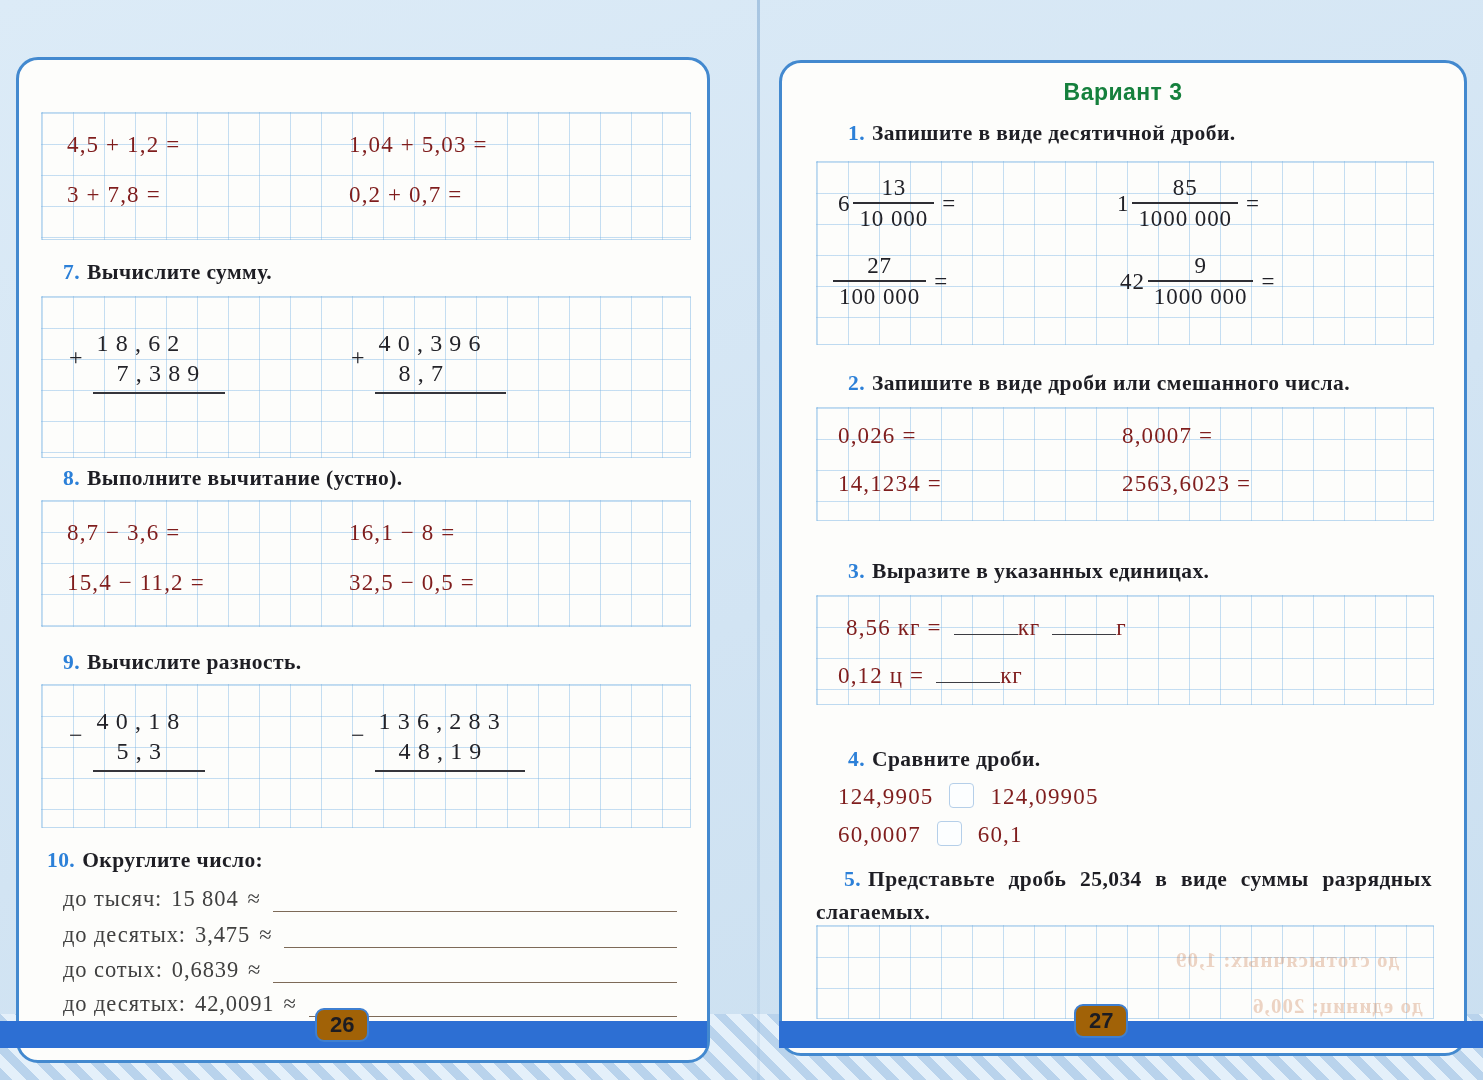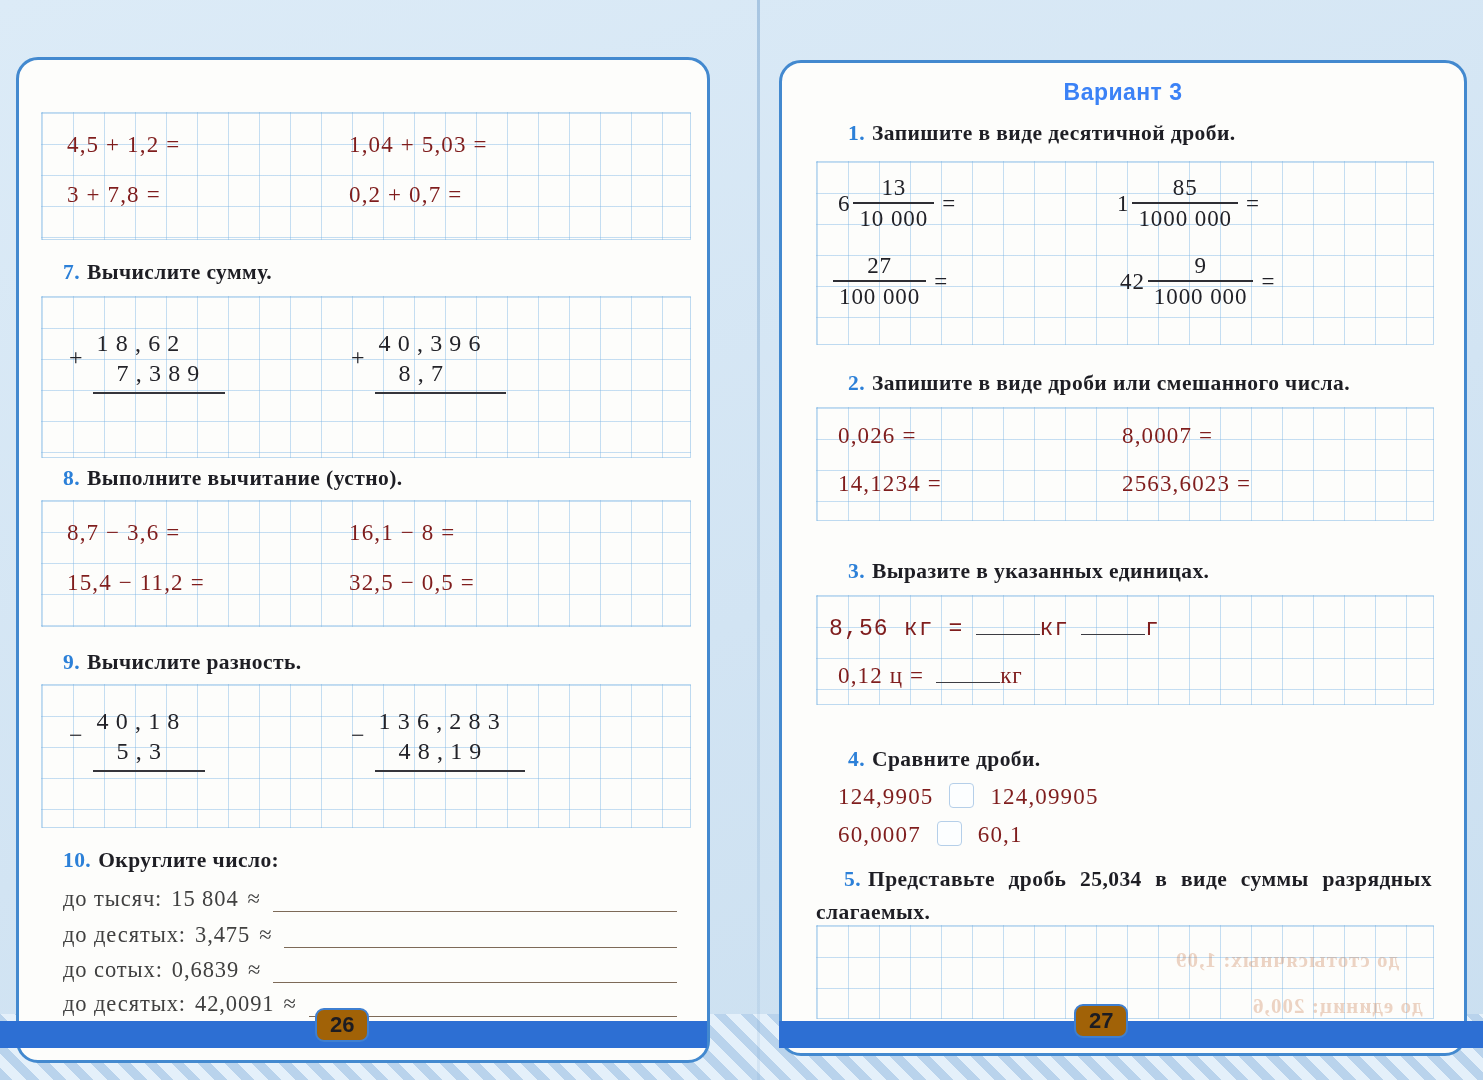--- a/index.html
+++ b/index.html
@@ -43,21 +43,21 @@
     position:absolute;font-weight:bold;font-size:21.5px;color:#1e1e24;
     letter-spacing:.02em;white-space:nowrap;
   }
   .tnum{color:#2c80d8;margin-right:7px;}
   .m{
     position:absolute;font-size:23px;color:#7f1d1d;letter-spacing:.05em;white-space:nowrap;
   }
   .variant{
     position:absolute;left:0;width:100%;text-align:center;top:16px;
     font-family:"Liberation Sans","DejaVu Sans",sans-serif;
-    font-weight:bold;font-size:23px;color:#3b82f6;letter-spacing:.02em;
+    font-weight:bold;font-size:23px;color:#15803d;letter-spacing:.02em;
   }
   
   .colop{position:absolute;display:flex;gap:10px;font-size:24px;color:#232329;}
   .colop .op{align-self:center;padding-bottom:8px;}
   .colop .nums{
     display:flex;flex-direction:column;border-bottom:2.2px solid #35353b;
     padding:0 18px 4px 4px;line-height:1.25;
   }
   .colop .n{letter-spacing:.3em;}
   .colop .shift{margin-left:20px;}
@@ -152,21 +152,21 @@
     </span>
   </div>
   <div class="colop" style="left:332px;top:646px;">
     <span class="op">−</span>
     <span class="nums">
       <span class="n">136,283</span>
       <span class="n shift">48,19</span>
     </span>
   </div>
 
-  <div class="thead" style="left:44px;top:788px;text-align:center;">
+  <div class="thead" style="left:28px;top:788px;text-align:center;">
     <span class="tnum">10.</span><span>Округлите число:</span>
   </div>
   <div class="rrow" style="left:44px;top:826px;width:614px;">
     <span>до тысяч:</span>
     <span class="val">15 804</span>
     <span class="ap">≈</span>
     <span class="fill"></span>
   </div>
   <div class="rrow" style="left:44px;top:862px;width:614px;">
     <span>до десятых:</span>
@@ -240,21 +240,21 @@
   <div class="grid" style="left:34px;top:344px;width:616px;height:112px;"></div>
   <div class="m" style="left:56px;top:360px;">0,026 =</div>
   <div class="m" style="left:340px;top:360px;">8,0007 =</div>
   <div class="m" style="left:56px;top:408px;">14,1234 =</div>
   <div class="m" style="left:340px;top:408px;">2563,6023 =</div>
 
   <div class="thead" style="left:66px;top:496px;">
     <span class="tnum">3.</span><span>Выразите в указанных единицах.</span>
   </div>
   <div class="grid" style="left:34px;top:532px;width:616px;height:108px;"></div>
-  <div class="m" style="left:47px;top:548px;font-family:Liberation Mono, monospace;">
+  <div class="m" style="left:64px;top:548px;">
     <span>8,56 кг =</span><span class="blank"></span><span class="unit">кг</span><span class="blank"></span><span class="unit">г</span>
   </div>
   <div class="m" style="left:56px;top:596px;">
     <span>0,12 ц =</span><span class="blank"></span><span class="unit">кг</span>
   </div>
 
   <div class="thead" style="left:66px;top:684px;">
     <span class="tnum">4.</span><span>Сравните дроби.</span>
   </div>
   <div class="m" style="left:56px;top:720px;">

